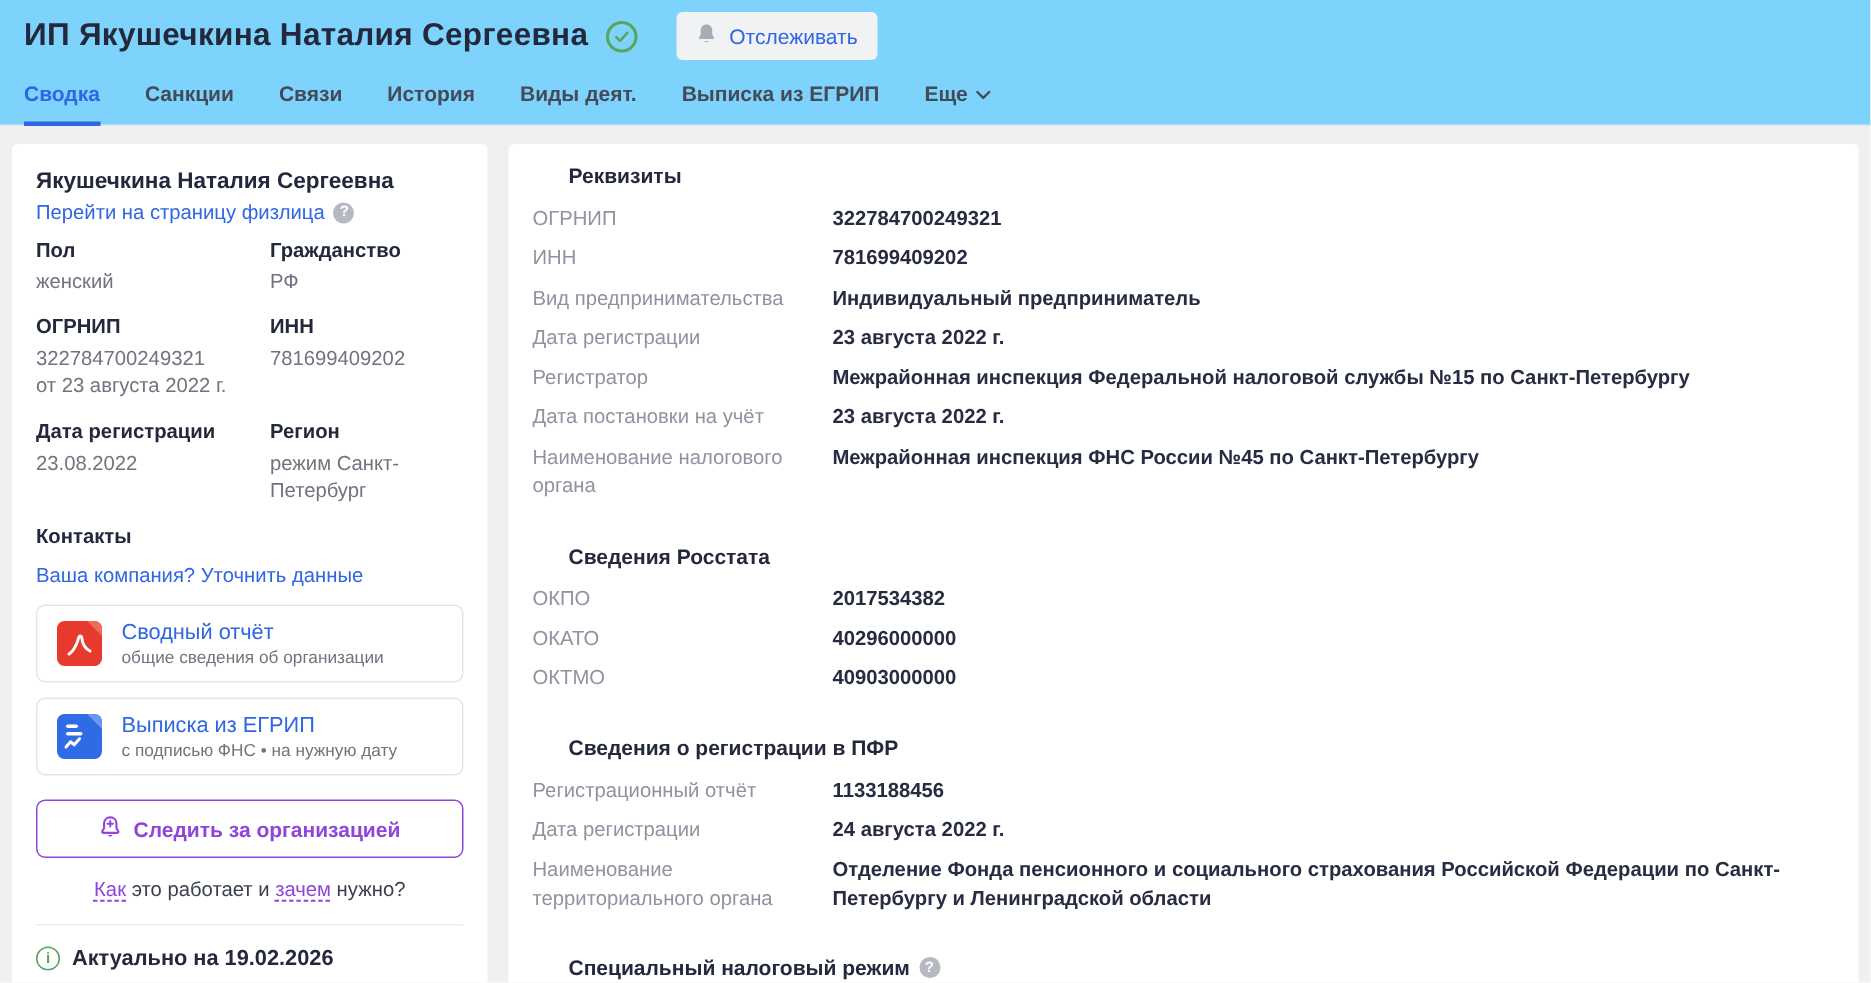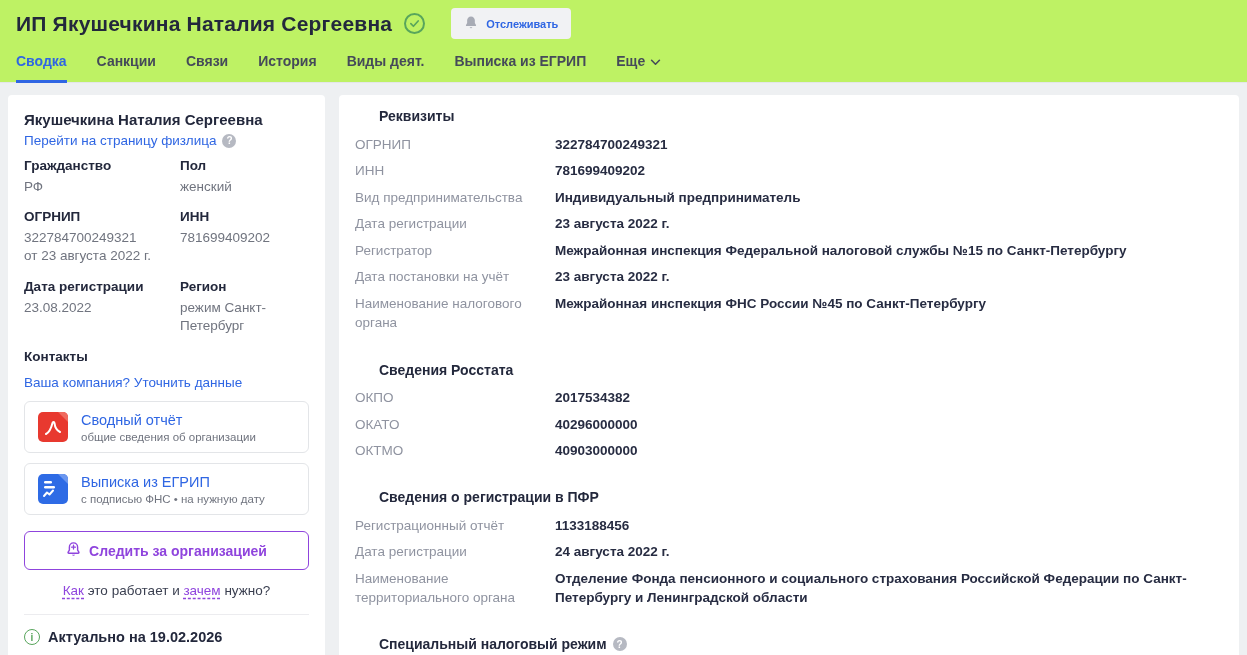--- a/index.html
+++ b/index.html
@@ -3,31 +3,31 @@
 <meta charset="utf-8">
 <style>
   * { box-sizing: border-box; margin: 0; padding: 0; }
   html, body { width: 1247px; height: 655px; overflow: hidden; }
   body {
     font-family: "Liberation Sans", "DejaVu Sans", sans-serif;
     background: #eef0f2;
     color: #23283c;
   }
   
-  .header { background: #bef264; }
+  .header { background: #7dd3fc; }
   .header-top { display: flex; align-items: center; gap: 12px; padding: 8px 16px 2px; }
   .page-title { font-size: 21px; font-weight: bold; color: #23283c; letter-spacing: .2px; }
   .verified-badge {
     width: 21px; height: 21px; border: 2px solid #58a55c; border-radius: 50%;
     display: flex; align-items: center; justify-content: center; flex: none;
   }
   .follow-top-btn {
     margin-left: 14px; background: #f1f2f4; border: none; border-radius: 4px;
     padding: 7px 13px; display: flex; align-items: center; gap: 8px; cursor: pointer;
-    color: #2f66e3; font-weight: bold; font-size: 11px; font-family: inherit;
+    color: #2f66e3; font-weight: normal; font-size: 14px; font-family: inherit;
   }
   .tabs { display: flex; gap: 30px; padding: 4px 16px 0; border-bottom: 1px solid #e4e6e9; }
   .tab {
     padding: 8px 0 11px; font-size: 14px; font-weight: bold; color: #454a59;
     cursor: pointer; border-bottom: 3px solid transparent; margin-bottom: -1px;
     display: flex; align-items: center; gap: 5px;
   }
   .tab.active { color: #2f66e3; border-bottom-color: #2f66e3; }
   
   .content { display: flex; gap: 14px; padding: 12px 8px 0; align-items: flex-start; }
@@ -133,26 +133,26 @@
   <div class="sidebar-col">
     <div class="card sidebar-card">
       <div class="person-name">Якушечкина Наталия Сергеевна</div>
       <div class="person-link-row">
         <a class="link">Перейти на страницу физлица</a>
         <span class="help-icon">?</span>
       </div>
 
       <div class="info-grid">
         <div>
+          <div class="f-label">Пол</div>
+          <div class="f-value">женский</div>
+        </div>
+        <div>
           <div class="f-label">Гражданство</div>
           <div class="f-value">РФ</div>
-        </div>
-        <div>
-          <div class="f-label">Пол</div>
-          <div class="f-value">женский</div>
         </div>
         <div>
           <div class="f-label">ОГРНИП</div>
           <div class="f-value">322784700249321</div>
           <div class="f-value">от 23 августа 2022 г.</div>
         </div>
         <div>
           <div class="f-label">ИНН</div>
           <div class="f-value">781699409202</div>
         </div>

